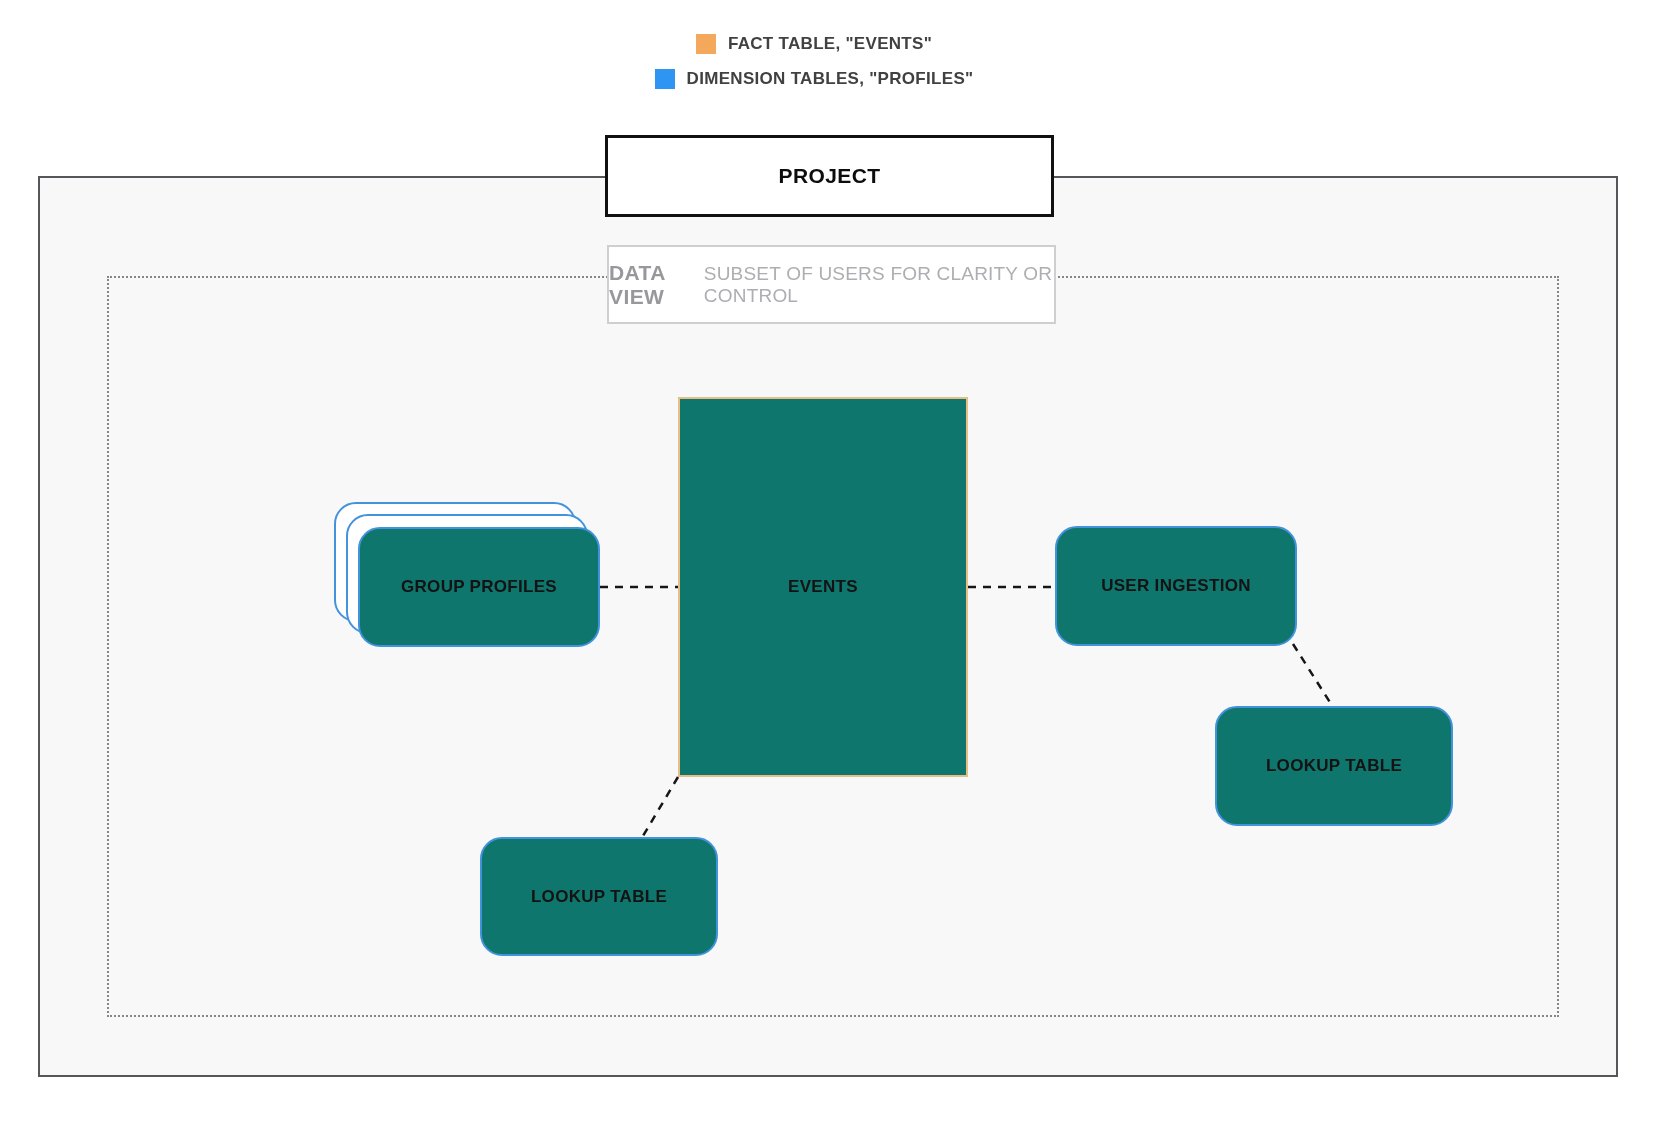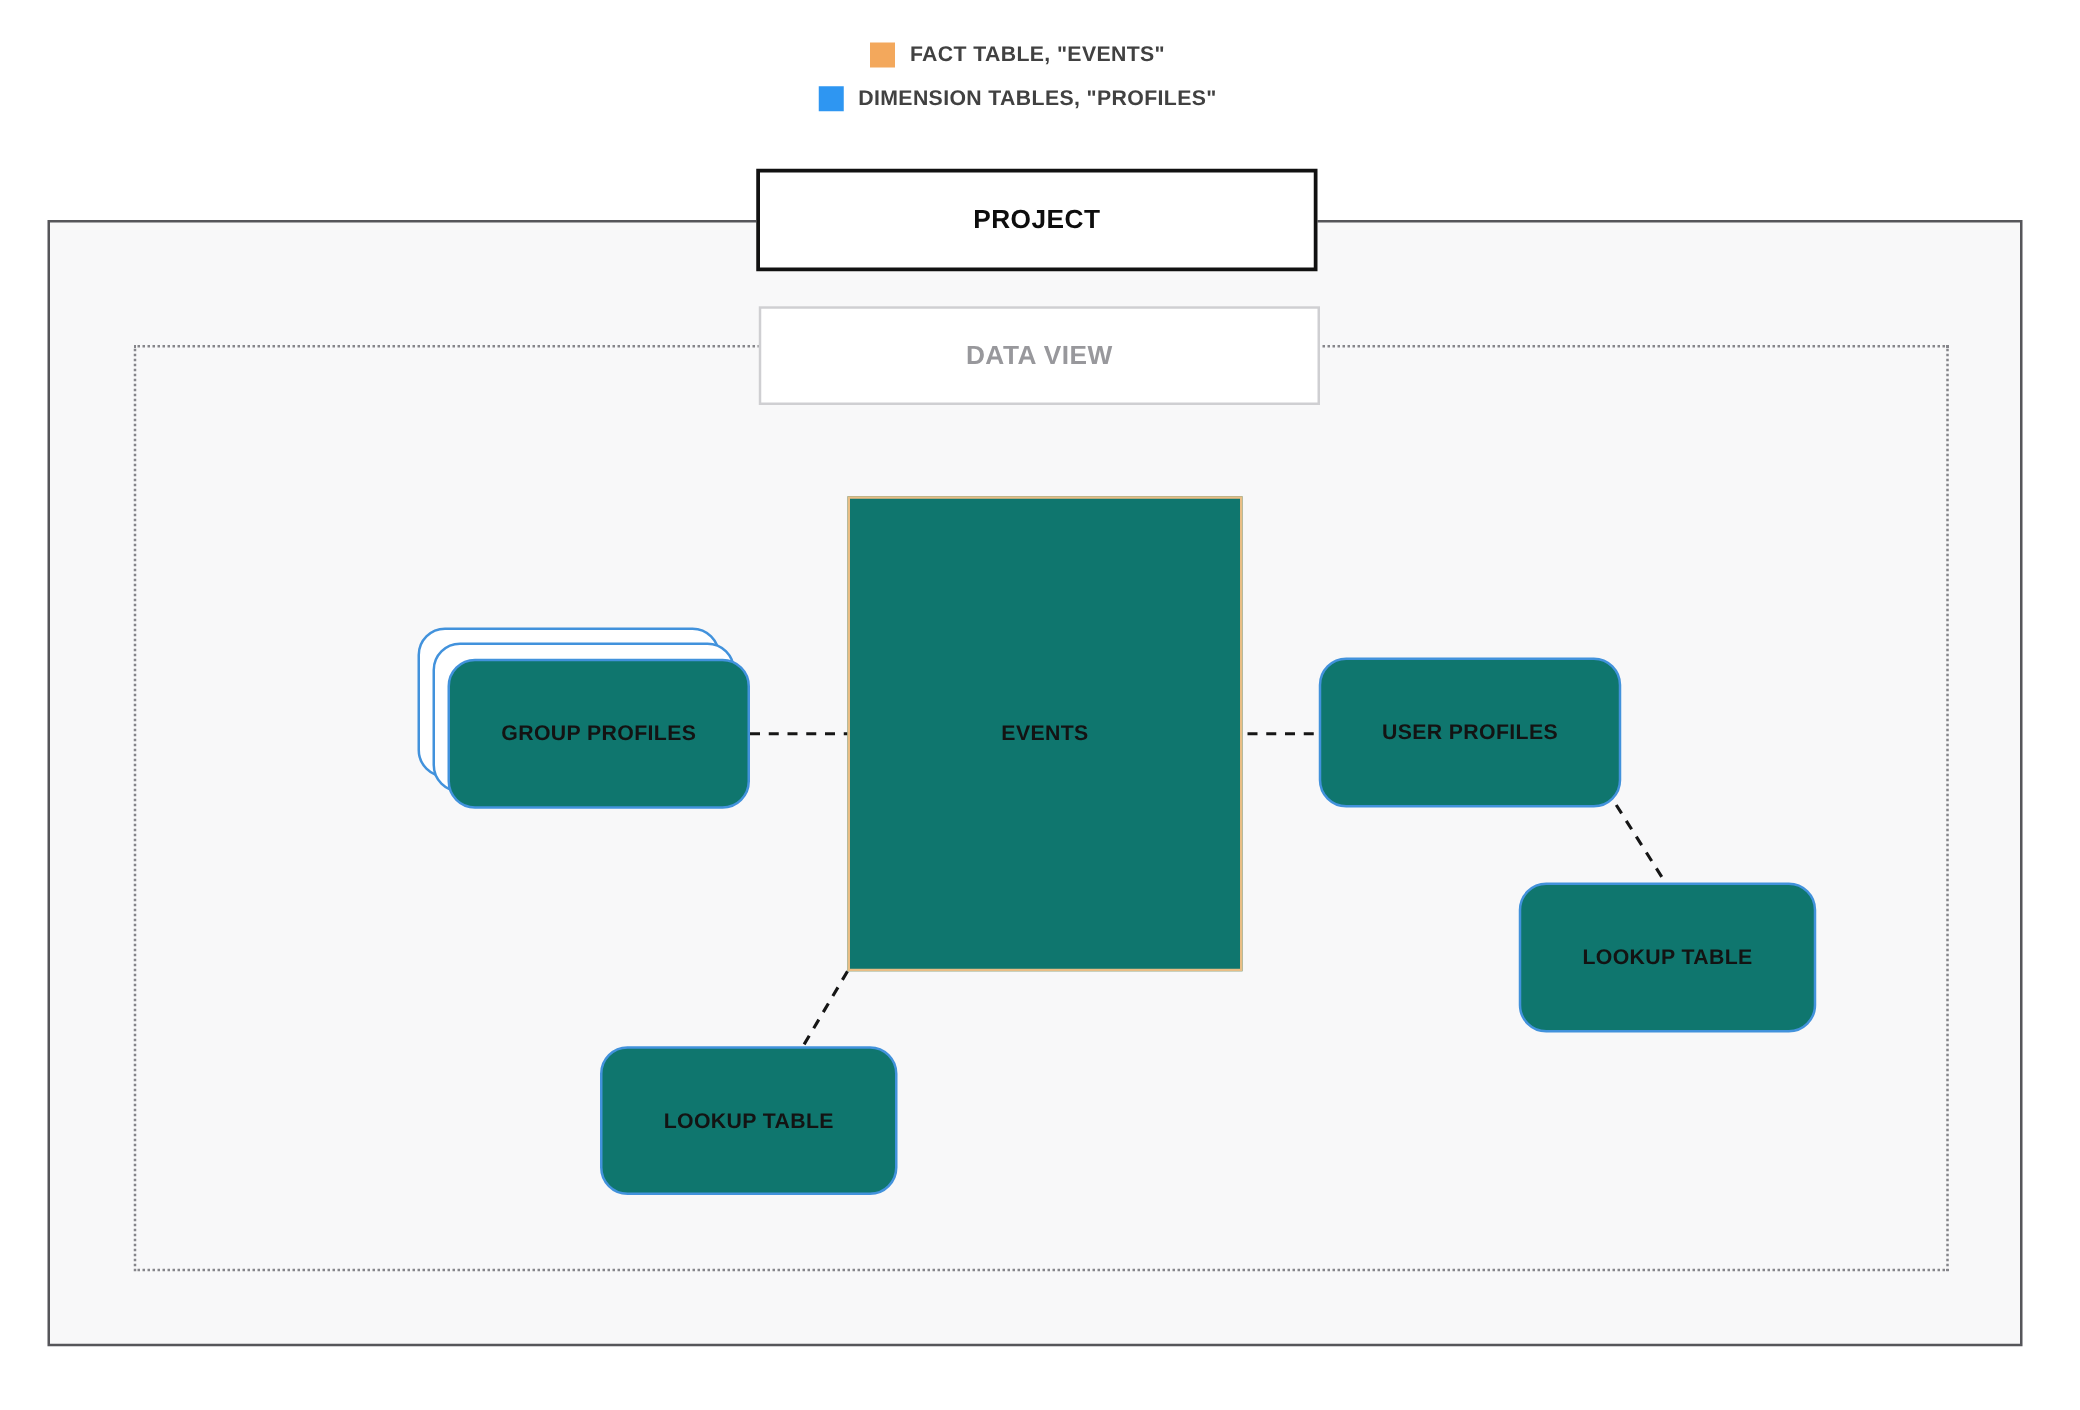--- a/index.html
+++ b/index.html
@@ -156,21 +156,21 @@
   .node .node-label {
     font-size: 17px;
     font-weight: bold;
     color: #131313;
     letter-spacing: 0.3px;
     white-space: nowrap;
   }
   .events-node {
     left: 678px;
     top: 397px;
-    width: 316px;
+    width: 290px;
     height: 380px;
     border: 2px solid #e9be85;
   }
   .dim-node {
     border: 2px solid #4292dc;
     border-radius: 22px;
   }
   .stack-card {
     position: absolute;
     box-sizing: border-box;
@@ -213,34 +213,35 @@
     <line x1="1293" y1="644" x2="1331" y2="704"></line>
     <line x1="678" y1="777" x2="643" y2="836"></line>
   </svg>
 
   <div class="project-box">
     <div class="project-title">PROJECT</div>
   </div>
 
   <div class="dataview-box">
     <div class="dataview-title">DATA VIEW</div>
+    <div class="dataview-subtitle">SUBSET OF USERS FOR CLARITY OR CONTROL</div>
   </div>
 
   <div class="node events-node" style="border-color: rgb(233, 190, 133);">
     <span class="node-label">EVENTS</span>
   </div>
 
   <div class="stack-card stack-back" style="border-color: rgb(66, 146, 220);"></div>
   <div class="stack-card stack-mid" style="border-color: rgb(66, 146, 220);"></div>
   <div class="node dim-node group-profiles" style="border-color: rgb(66, 146, 220);">
     <span class="node-label">GROUP PROFILES</span>
   </div>
 
   <div class="node dim-node user-profiles" style="border-color: rgb(66, 146, 220);">
-    <span class="node-label">USER PROFILES</span>
+    <span class="node-label">USER INGESTION</span>
   </div>
 
   <div class="node dim-node lookup-right" style="border-color: rgb(66, 146, 220);">
     <span class="node-label">LOOKUP TABLE</span>
   </div>
 
   <div class="node dim-node lookup-left" style="border-color: rgb(66, 146, 220);">
     <span class="node-label">LOOKUP TABLE</span>
   </div>
 

